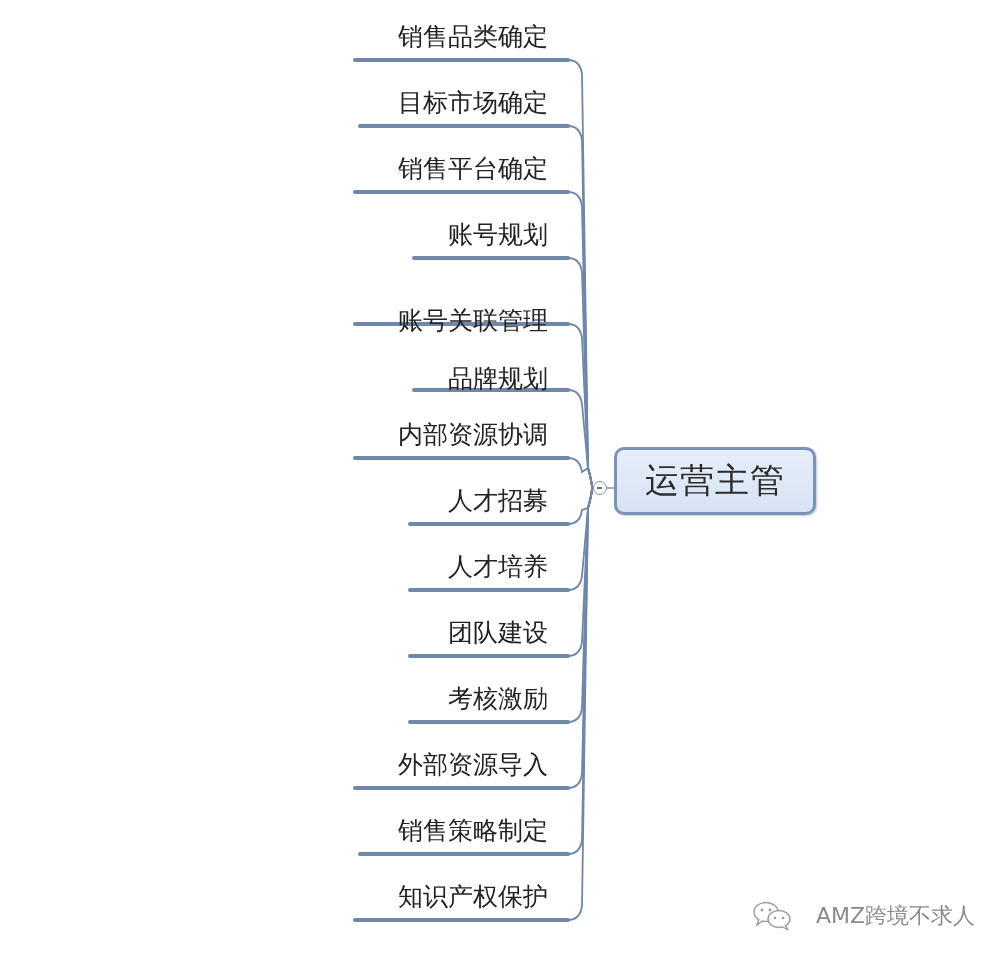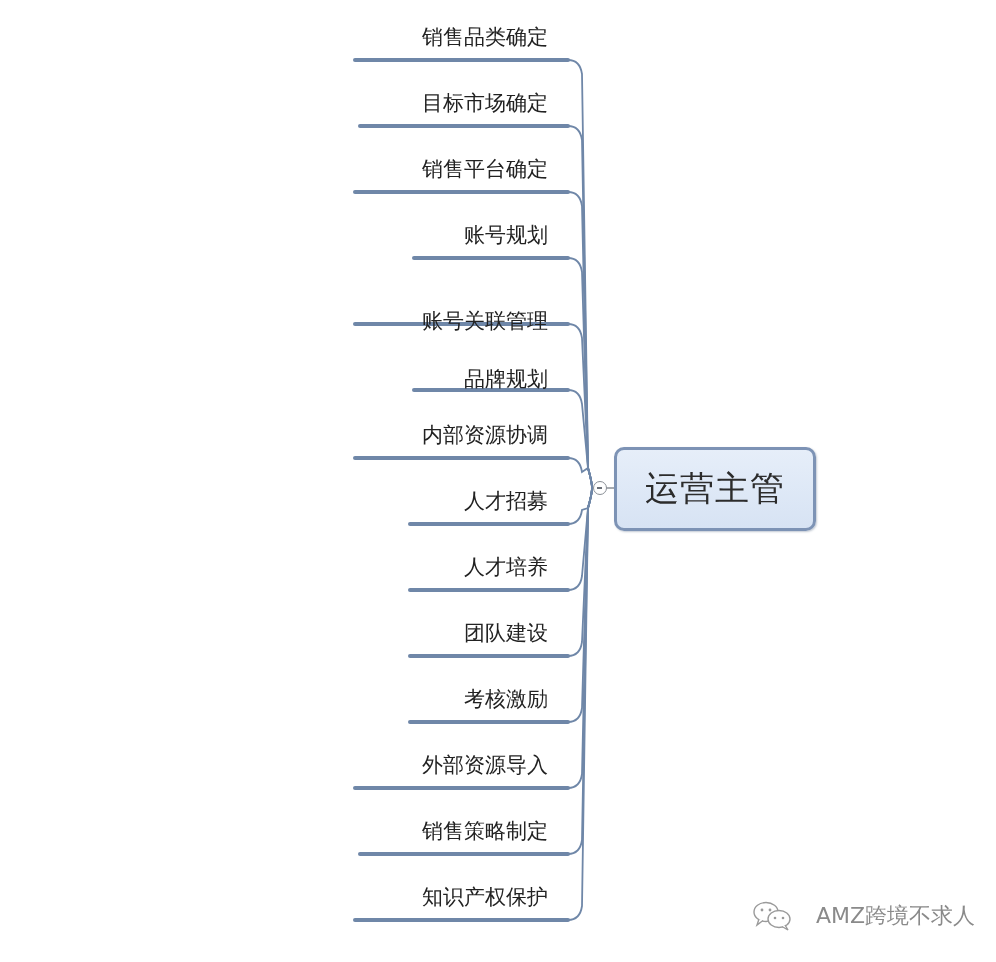--- a/index.html
+++ b/index.html
@@ -19,33 +19,33 @@
       position: absolute;
       left: 0;
       top: 0;
       width: 996px;
       height: 962px;
     }
     .branch {
       position: absolute;
       right: 448px; 
       height: 30px;
-      font-size: 21px;
+      font-size: 25px;
       line-height: 30px;
       color: #222222;
       text-align: right;
       white-space: nowrap;
       letter-spacing: 0px;
     }
     .root-node {
       position: absolute;
       left: 614px;
       top: 447px;
       width: 202px;
-      height: 84px;
+      height: 68px;
       box-sizing: border-box;
       border: 3px solid #7d93b5;
       border-radius: 10px;
       background: linear-gradient(#e6eef9, #d7e3f4);
       box-shadow: 1px 1px 2px rgba(80,100,130,0.35);
       display: flex;
       align-items: center;
       justify-content: center;
       font-size: 34px;
       color: #2c2c2c;

